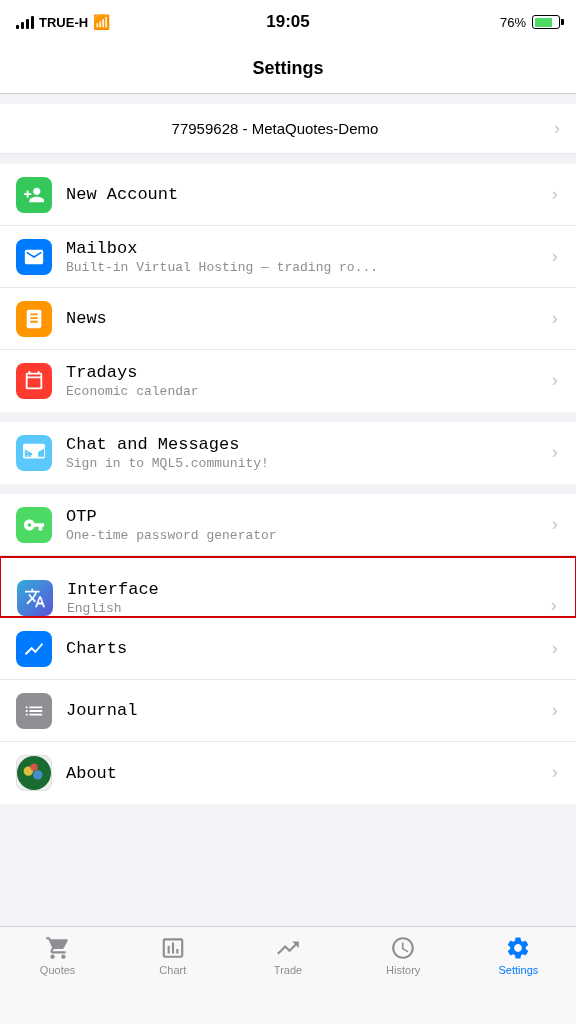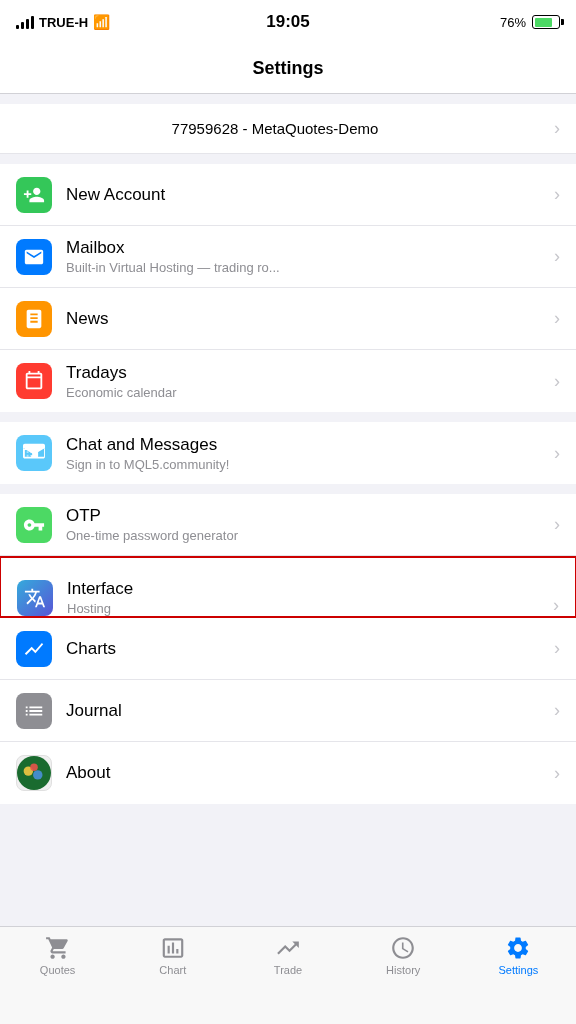--- a/index.html
+++ b/index.html
@@ -143,20 +143,21 @@
     }
 
     .settings-item {
       display: flex;
       align-items: center;
       padding: 0 16px;
       min-height: 62px;
       border-bottom: 1px solid #e5e5ea;
       background: #fff;
       cursor: pointer;
+      font-family: Liberation Mono, monospace;
     }
     .settings-item:last-child {
       border-bottom: none;
     }
     .settings-item.highlighted {
       border: 2.5px solid #cc0000;
       margin: 0 -1px;
       background: #fff;
       align-items: flex-end;
     }
@@ -366,21 +367,21 @@
   </div>
 
   <div class="settings-item highlighted" style="border: 2.5px solid #cc0000; position: relative; z-index:1;">
     <div class="item-icon icon-indigo" style="background: linear-gradient(135deg, #34aadc, #5856d6);">
       <svg width="22" height="22" viewBox="0 0 24 24" fill="white">
         <path d="M12.87 15.07l-2.54-2.51.03-.03c1.74-1.94 2.98-4.17 3.71-6.53H17V4h-7V2H8v2H1v1.99h11.17C11.5 7.92 10.44 9.75 9 11.35 8.07 10.32 7.3 9.19 6.69 8h-2c.73 1.63 1.73 3.17 2.98 4.56l-5.09 5.02L4 19l5-5 3.11 3.11.76-2.04zM18.5 10h-2L12 22h2l1.12-3h4.75L21 22h2l-4.5-12zm-2.62 7l1.62-4.33L19.12 17h-3.24z"></path>
       </svg>
     </div>
     <div class="item-text">
       <div class="item-title">Interface</div>
-      <div class="item-subtitle">Hosting</div>
+      <div class="item-subtitle">English</div>
     </div>
     <span class="chevron">›</span>
   </div>
 
   <div class="settings-item">
     <div class="item-icon icon-chart">
       <svg width="22" height="22" viewBox="0 0 24 24" fill="white">
         <path d="M3.5 18.5l6-6 4 4L22 6.92 20.59 5.5l-7.09 8-4-4L2 17l1.5 1.5z"></path>
       </svg>
     </div>

